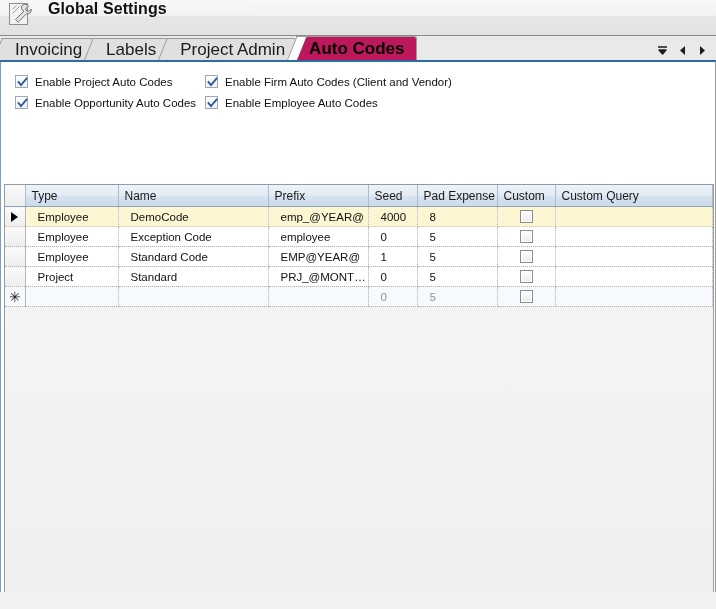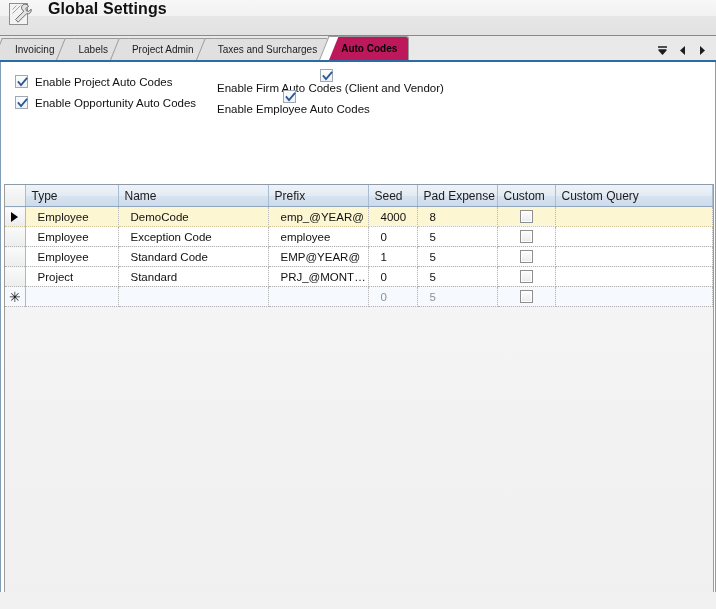--- a/index.html
+++ b/index.html
@@ -62,21 +62,21 @@
     align-items: flex-end;
     padding-left: 2px;
   }
   .tab {
     position: relative;
     height: 22px;
     line-height: 22px;
     box-sizing: border-box;
     padding: 0 11px 0 13px;
     margin-right: -1px;
-    font-size: 10px;
+    font-size: 17px;
     color: #1b1b1b;
     white-space: nowrap;
     background: #e0e0e0;
     border: 1px solid #9a9a9a;
     border-bottom: none;
     border-left: none;
     border-radius: 0 3px 0 0;
   }
   .tab::before {
     content: "";
@@ -153,21 +153,21 @@
     height: 13px;
     flex: 0 0 13px;
     box-sizing: border-box;
     border: 1px solid #9fa8b3;
     background: linear-gradient(to bottom, #fcfcfc, #eef1f4);
     position: relative;
     margin-right: 7px;
   }
   .opt .cb svg { position: absolute; left: 1px; top: 1px; }
   .opt .lbl { font-size: 11.5px; color: #111111; }
-  .opt-col2 { margin-left: 16px; flex-direction: column; }
+  .opt-col2 { margin-left: 4px; }
 
   
   #grid {
     position: absolute;
     left: 3px;
     top: 122px;
     width: 710px;
     height: 434px;
     box-sizing: border-box;
     background: #f2f2f2;
@@ -283,21 +283,20 @@
         <path d="M6.5 9.5 l4 -4 M6.5 13.5 l8 -8" stroke="#9a9a9a" stroke-width="0.9"></path>
       </svg>
     </span>
     <span class="title-text">Global Settings</span>
   </div>
 
   <div id="tabstrip">
     <div class="tab"><span>Invoicing</span></div>
     <div class="tab"><span>Labels</span></div>
     <div class="tab"><span>Project Admin</span></div>
-    <div class="tab"><span>Taxes and Surcharges</span></div>
     <div class="tab active"><span>Auto Codes</span></div>
     <div id="tab-spacer"></div>
     <div id="tab-nav">
       <span class="navbtn">
         <svg width="11" height="9" viewBox="0 0 11 9">
             <path d="M1 1 H10 M2 4 L5.5 8 L9 4 Z" fill="#1d1d1d" stroke="#1d1d1d" stroke-width="1.4" stroke-linejoin="round"></path>
           </svg>
       </span>
       <span class="navbtn">
         <svg width="9" height="11" viewBox="0 0 9 11">

